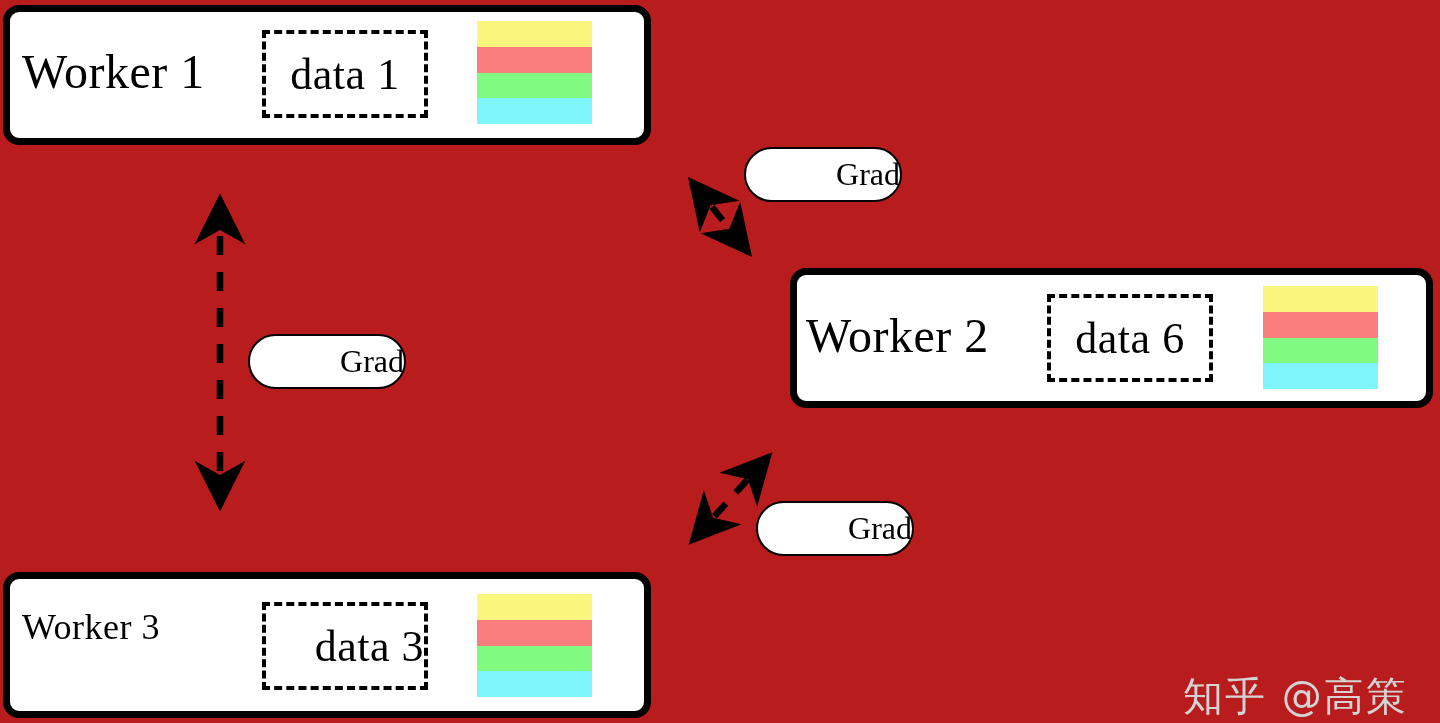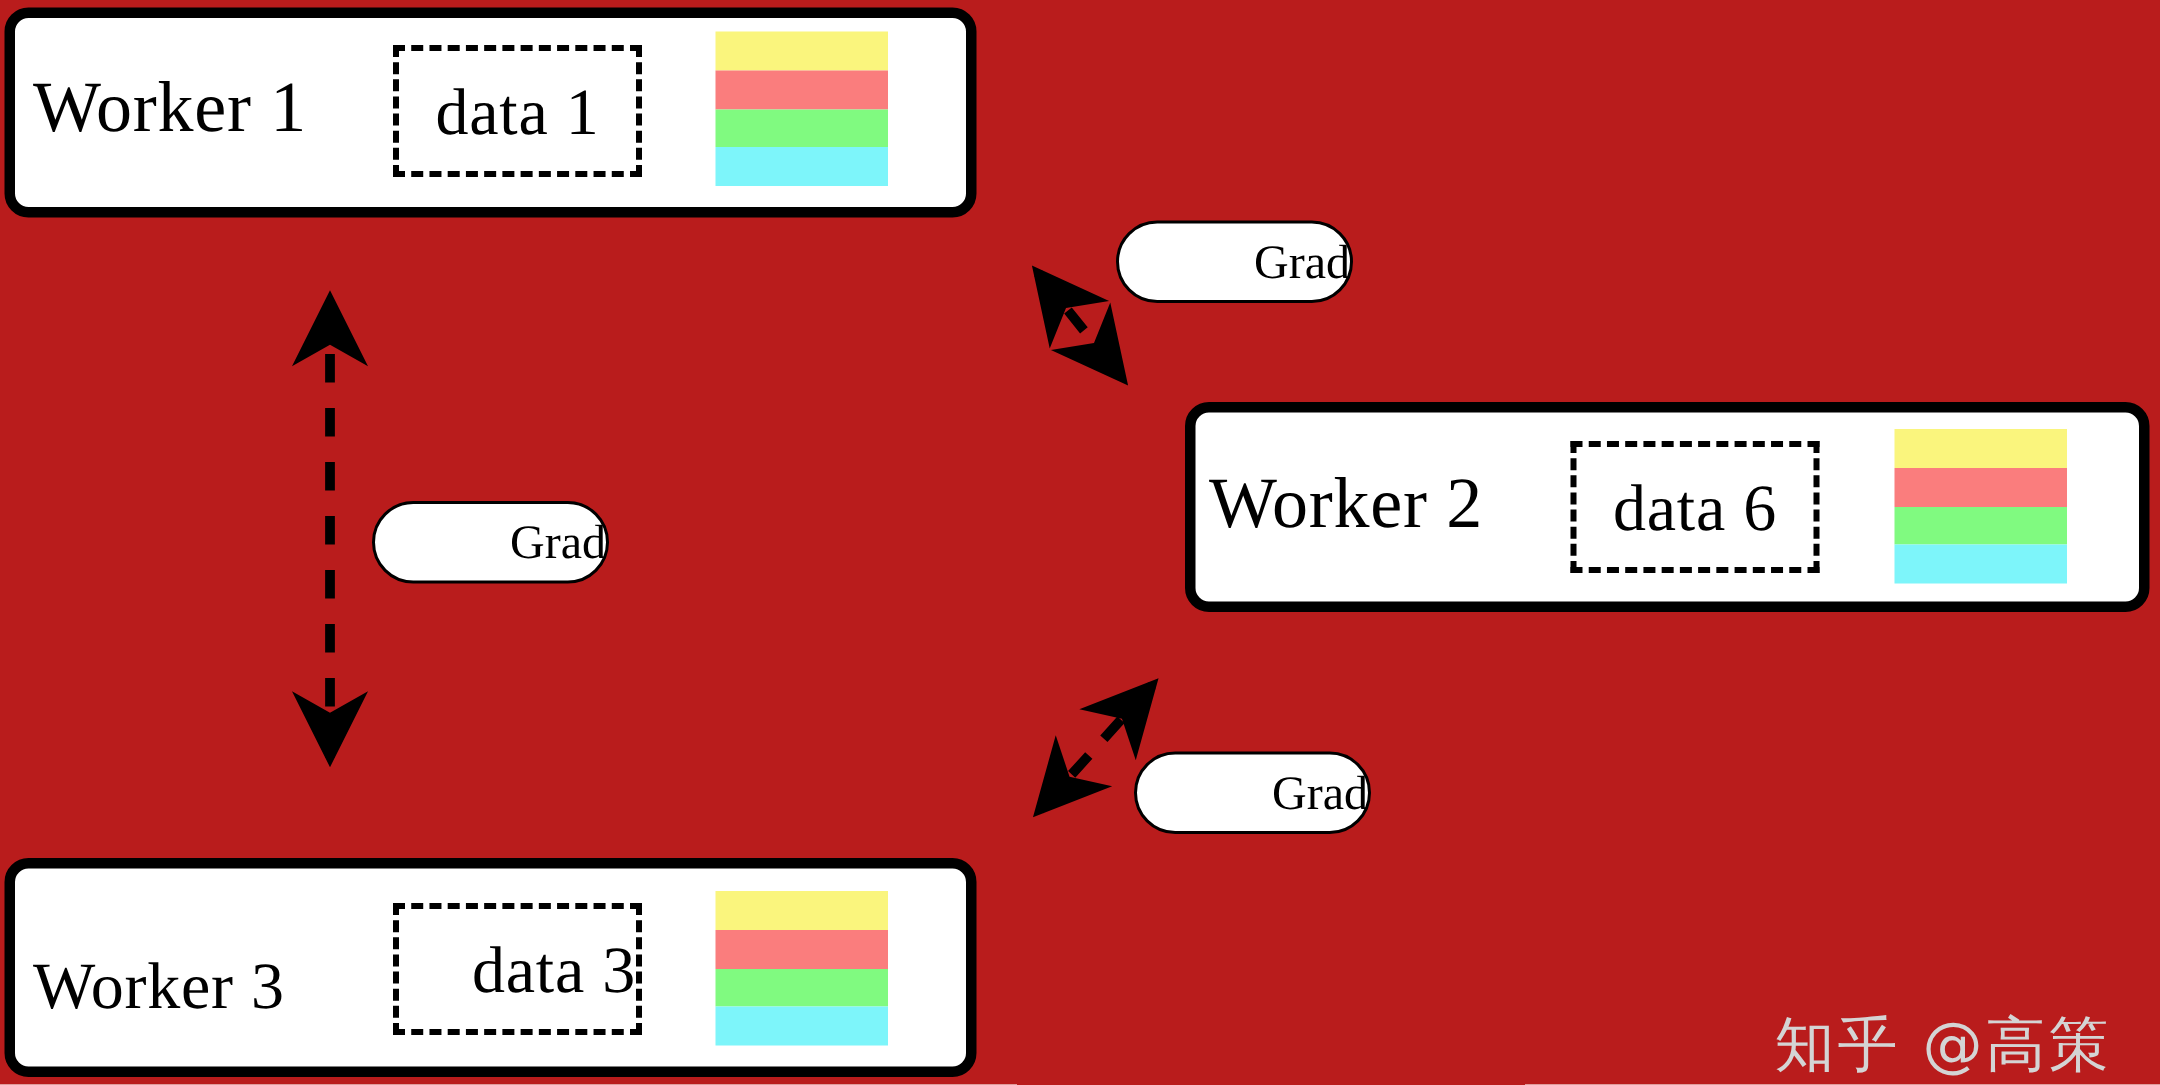--- a/index.html
+++ b/index.html
@@ -138,21 +138,21 @@
   </div>
   <div class="stripes" style="left:1263px; top:286px; width:115px; height:103px;">
     <div class="stripe" style="background:#faf57d;"></div>
     <div class="stripe" style="background:#fa7d7d;"></div>
     <div class="stripe" style="background:#80fa80;"></div>
     <div class="stripe" style="background:#7df5fa;"></div>
   </div>
 
   <div class="worker-box" style="left:3px; top:572px; width:648px; height:146px;">
   </div>
-  <div class="worker-label" style="left:22px; top:632px; font-size:44px;">Worker 3</div>
+  <div class="worker-label" style="left:22px; top:606px; font-size:36px;">Worker 3</div>
   <div class="data-box" style="left:262px; top:602px; width:166px; height:88px;justify-content:flex-end;">
     <span class="data-label" style="font-size:44px;">data 3</span>
   </div>
   <div class="stripes" style="left:477px; top:594px; width:115px; height:103px;">
     <div class="stripe" style="background:#faf57d;"></div>
     <div class="stripe" style="background:#fa7d7d;"></div>
     <div class="stripe" style="background:#80fa80;"></div>
     <div class="stripe" style="background:#7df5fa;"></div>
   </div>
 

